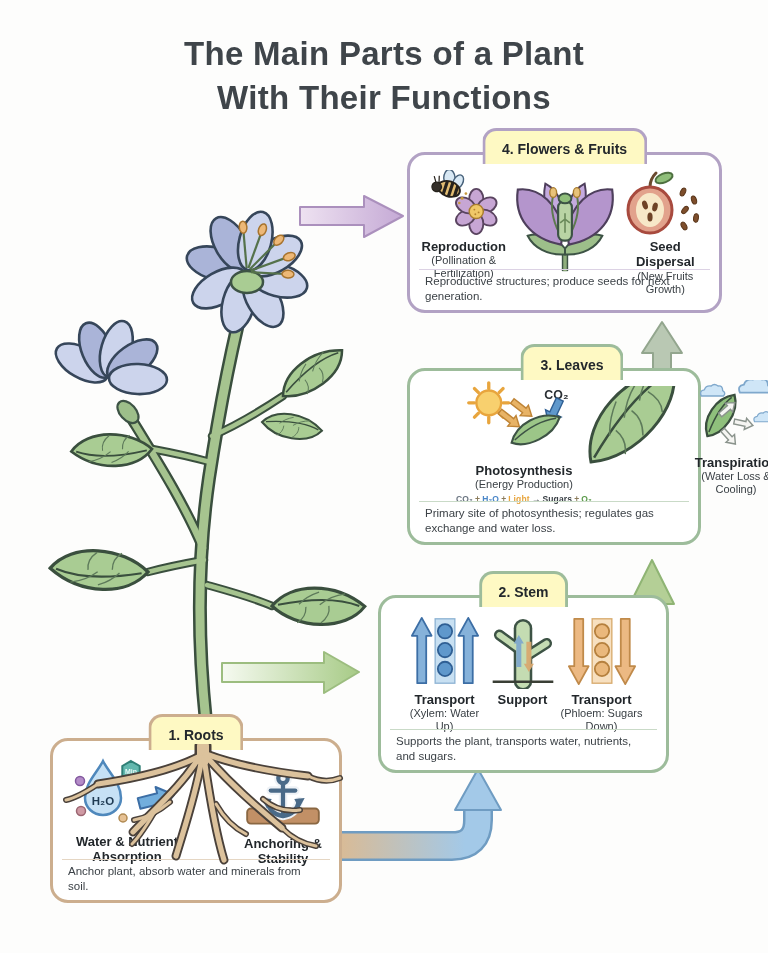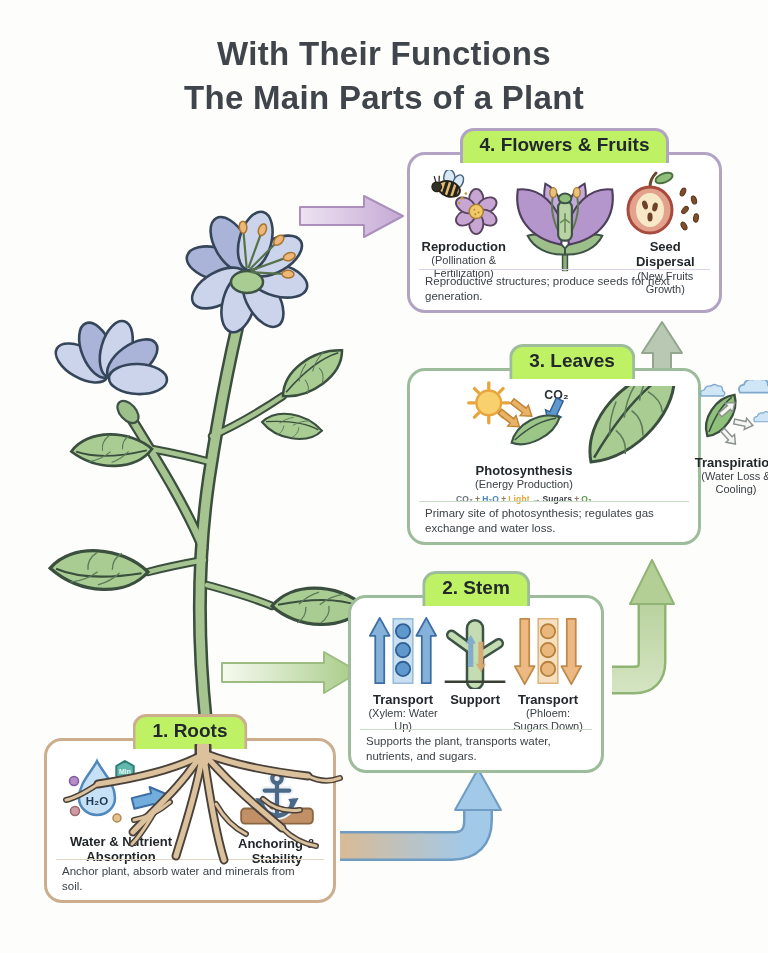--- a/index.html
+++ b/index.html
@@ -16,39 +16,39 @@
     text-align:center; font-size:33px; font-weight:800;
     color:#3f454a; line-height:1.32; letter-spacing:.3px;
   }
 
   .panel {
     position:absolute; background:#ffffff;
     border:3px solid #999; border-radius:18px;
   }
   #panel-flowers { left:407px; top:152px; width:315px; height:161px; border-color:var(--purple_border); }
   #panel-leaves  { left:407px; top:368px; width:294px; height:177px; border-color:var(--green_border); }
-  #panel-stem    { left:348px; top:595px; width:256px; height:178px; border-color:var(--green_border); }
-  #panel-roots   { left:44px;  top:738px; width:292px; height:165px; border-color:var(--tan_border); }
+  #panel-stem    { left:378px; top:595px; width:291px; height:178px; border-color:var(--green_border); }
+  #panel-roots   { left:50px;  top:738px; width:292px; height:165px; border-color:var(--tan_border); }
 
   .tab {
     position:absolute; top:-27px; left:50%; transform:translateX(-50%);
-    background:#bef264; border:3px solid; border-bottom:none;
+    background:#fef9c3; border:3px solid; border-bottom:none;
     border-color:inherit; border-radius:14px 14px 0 0;
-    padding:4px 17px 7px; font-size:19px; font-weight:800; color:#23282c;
+    padding:11px 17px 7px; font-size:14px; font-weight:800; color:#23282c;
     white-space:nowrap; line-height:1.1;
   }
   #panel-flowers .tab { border-color:var(--purple_border); }
   #panel-leaves .tab  { border-color:var(--green_border); transform:translateX(calc(-50% + 18px)); }
   #panel-stem .tab    { border-color:var(--green_border); }
   #panel-roots .tab   { border-color:var(--tan_border); }
 
   .panel-body { display:flex; align-items:flex-start; }
   #panel-flowers .panel-body { padding:15px 10px 0; justify-content:space-between; }
   #panel-leaves  .panel-body { padding:9px 4px 0;  justify-content:space-between;margin-left:48px; }
-  #panel-stem    .panel-body { padding:15px 12px 0; justify-content:space-between; }
+  #panel-stem    .panel-body { padding:15px 0 0; justify-content:center; }
 
   .item { display:flex; flex-direction:column; align-items:center; text-align:center; }
   .item-label { font-weight:800; font-size:13px; color:#22272b; line-height:1.18; margin-top:3px; }
   .item-sub   { font-size:11px; color:#3a4045; line-height:1.18; }
 
   .panel-footer {
     position:absolute; left:9px; right:9px; bottom:5px;
     border-top:1.6px solid #ddd; padding:4px 6px 2px;
     text-align:left; font-size:11.5px; color:#3c4247; line-height:1.25;
   }
@@ -218,22 +218,22 @@
           </g>
         <g transform="rotate(3)">
             <line x1="4" y1="0" x2="38" y2="0" stroke="#55724b" stroke-width="2.2"></line>
             <ellipse cx="41" cy="0" rx="6" ry="3.8" fill="#edb877" stroke="#a8742e" stroke-width="1.5"></ellipse>
           </g>
       </g>
     </g>
   </svg>
 
   <div class="page-title">
+    <div>The Main Parts of a Plant</div>
     <div>With Their Functions</div>
-    <div>The Main Parts of a Plant</div>
   </div>
 
   <div class="panel" id="panel-flowers">
     <div class="tab">4. Flowers &amp; Fruits</div>
     <div class="panel-body">
       <div class="item" style="width:96px">
         <svg width="78" height="66" viewBox="0 0 78 70">
           <g transform="translate(52,44)">
             <g fill="#c7a6d4" stroke="#5a4460" stroke-width="2">
               <g transform="rotate(0)">

